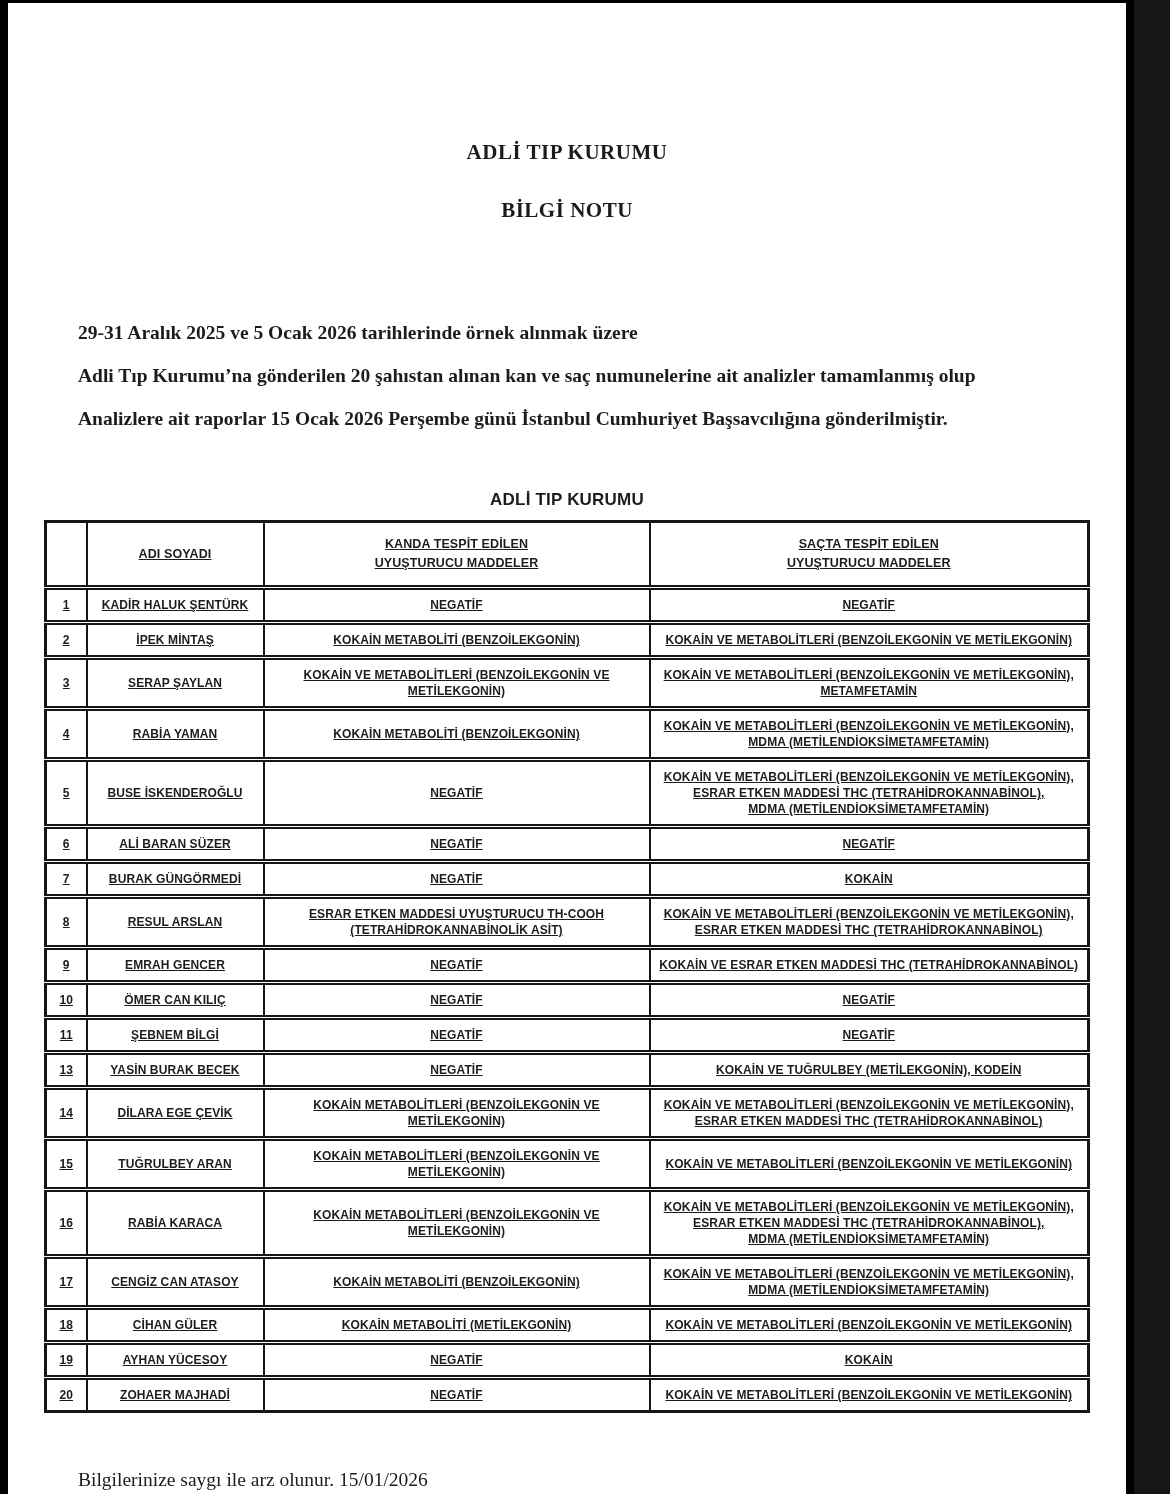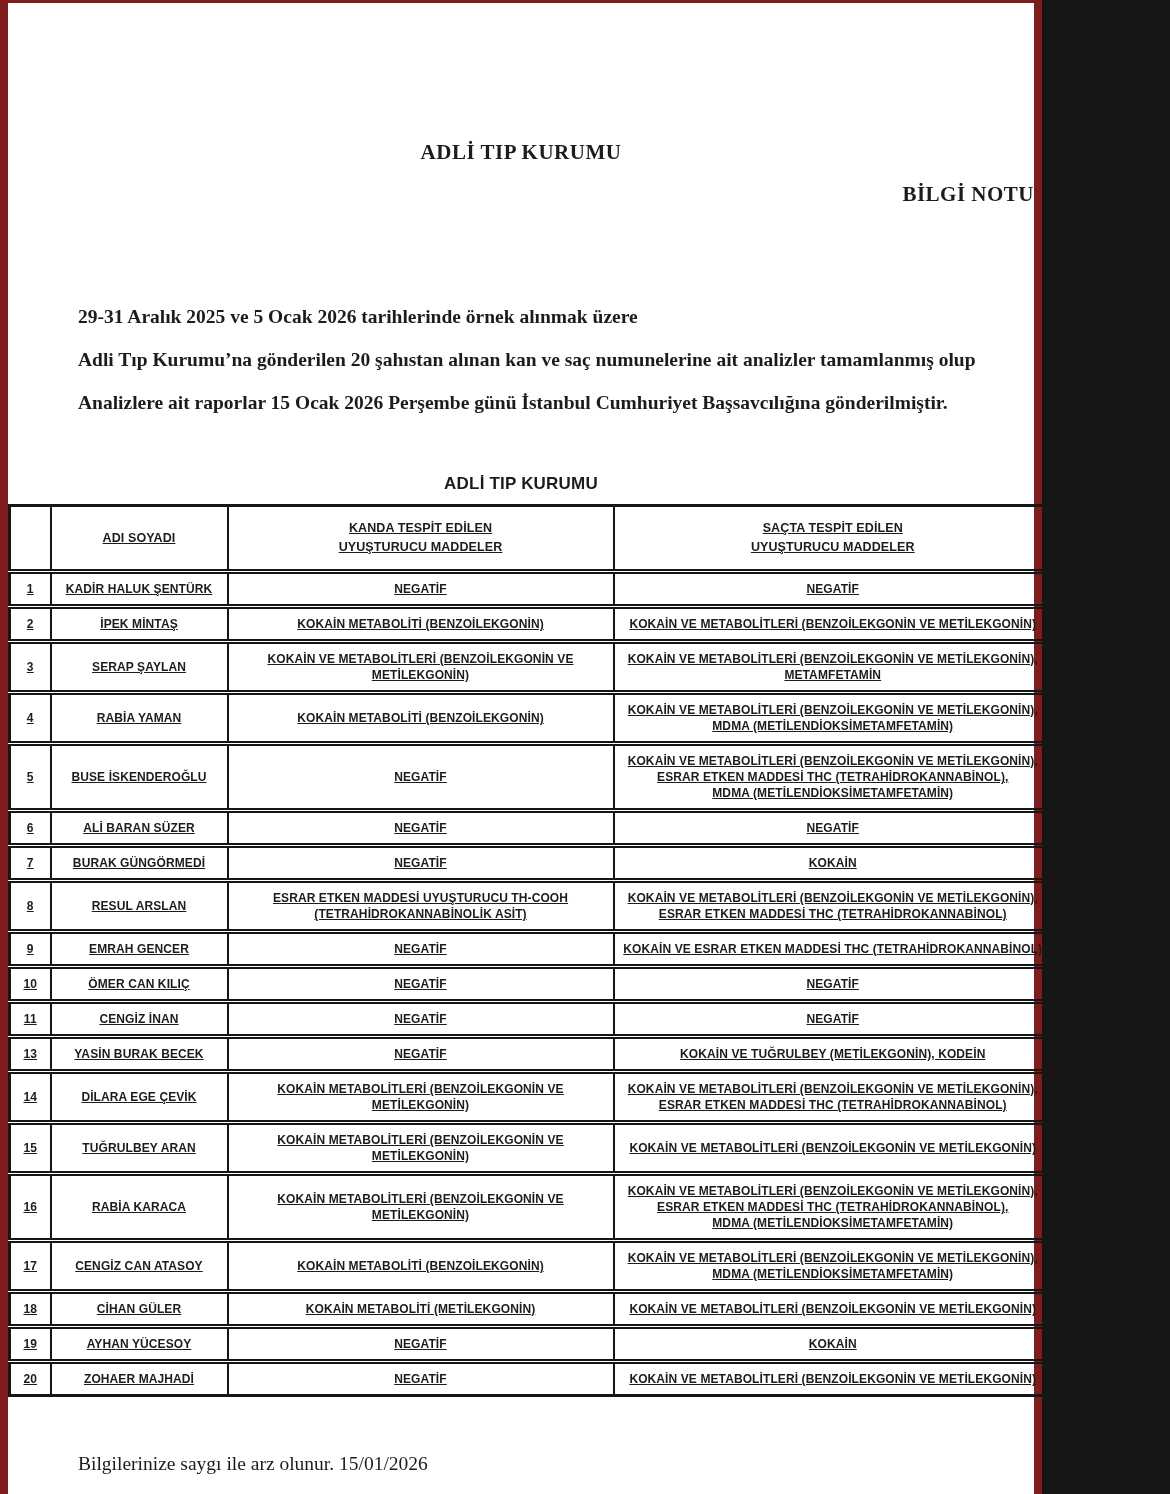--- a/index.html
+++ b/index.html
@@ -4,43 +4,43 @@
 <style>
   * { box-sizing: border-box; margin: 0; padding: 0; }
   html, body { width: 1170px; }
   body {
     background: #161616;
     font-family: "Liberation Serif", serif;
     color: #1c1c1c;
   }
   .frame {
     position: relative;
-    width: 1042px;
+    width: 1134px;
     min-height: 1494px;
-    background: #7f1d1d;
+    background: #000000;
   }
   .page {
     position: absolute;
     left: 8px;
     right: 8px;
     top: 3px;
     min-height: 1491px;
     background: #ffffff;
     padding-top: 136px;
     padding-bottom: 20px;
   }
   .doc-title, .doc-subtitle {
     text-align: center;
     font-family: "Liberation Serif", serif;
     font-weight: bold;
     font-size: 21px;
     line-height: 26px;
     letter-spacing: 0.5px;
   }
-  .doc-subtitle { margin-top: 16px; text-align: right; }
+  .doc-subtitle { margin-top: 32px; }
   .intro {
     margin: 88px 70px 0 70px;
     font-weight: bold;
   }
   .intro p {
     font-size: 19.5px;
     line-height: 43px;
     white-space: nowrap;
   }
   .table-caption {
@@ -189,21 +189,21 @@
             <td>KOKAİN VE ESRAR ETKEN MADDESİ THC (TETRAHİDROKANNABİNOL)</td>
           </tr>
           <tr>
             <td>10</td>
             <td>ÖMER CAN KILIÇ</td>
             <td>NEGATİF</td>
             <td>NEGATİF</td>
           </tr>
           <tr>
             <td>11</td>
-            <td>CENGİZ İNAN</td>
+            <td>ŞEBNEM BİLGİ</td>
             <td>NEGATİF</td>
             <td>NEGATİF</td>
           </tr>
           <tr>
             <td>13</td>
             <td>YASİN BURAK BECEK</td>
             <td>NEGATİF</td>
             <td>KOKAİN VE TUĞRULBEY (METİLEKGONİN), KODEİN</td>
           </tr>
           <tr>

